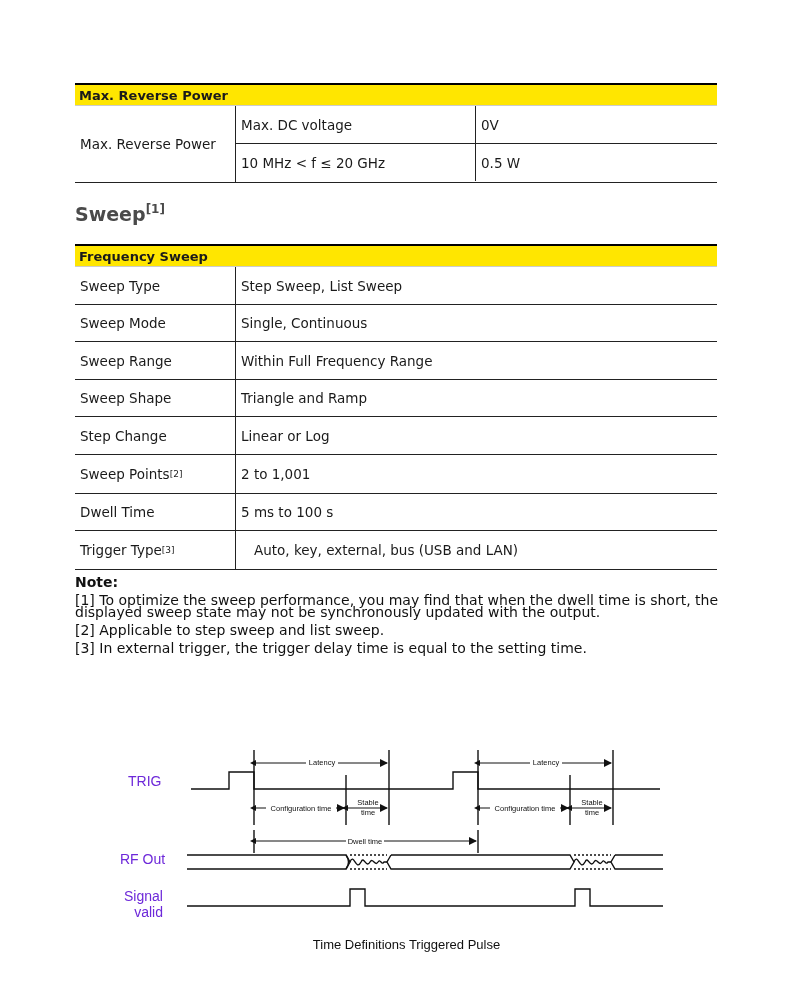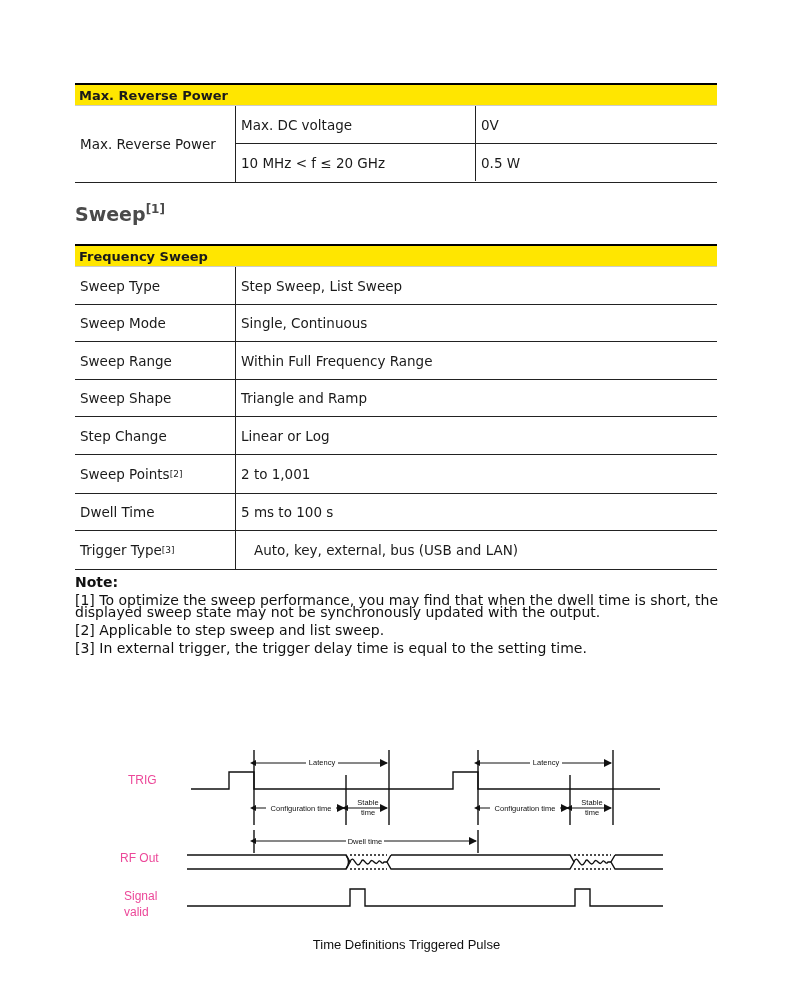--- a/index.html
+++ b/index.html
@@ -16,21 +16,21 @@
   .cwide { flex: 1; }
   sup { font-size: 9px; vertical-align: 6px; line-height: 0; }
   .h2 { position: absolute; left: 75px; top: 203px; font-size: 19px; font-weight: bold; color: #4a4a4a; }
   .h2 sup { font-size: 12px; vertical-align: 8px; }
   .notes { position: absolute; left: 75px; top: 576px; width: 650px; font-size: 14px; line-height: 12px; color: #111; }
   .notes .nt { font-weight: bold; margin-bottom: 6px; }
   .notes p { margin: 0 0 6px 0; }
   .diagram { position: absolute; left: 0; top: 740px; }
   .caption { position: absolute; left: 0; width: 813px; text-align: center; top: 937px;
              font-family: "Liberation Sans", sans-serif; font-size: 13px; color: #111; }
-  .sig-label { position: absolute; font-family: "Liberation Sans", sans-serif; font-size: 12px; color: #ec4899; text-align: left; }
+  .sig-label { position: absolute; font-family: "Liberation Sans", sans-serif; font-size: 14px; color: #6d28d9; text-align: right; }
 </style>
 </head>
 <body>
 
 <div class="tbl" style="top:83px;">
   <div class="tbl-head">Max. Reverse Power</div>
   <div style="display:flex; border-bottom:1.5px solid #222; border-top:1px solid #ccc;">
     <div class="cell c1" style="height:76px; font-size:13.5px;">
       <span>Max. Reverse Power</span>
     </div>

